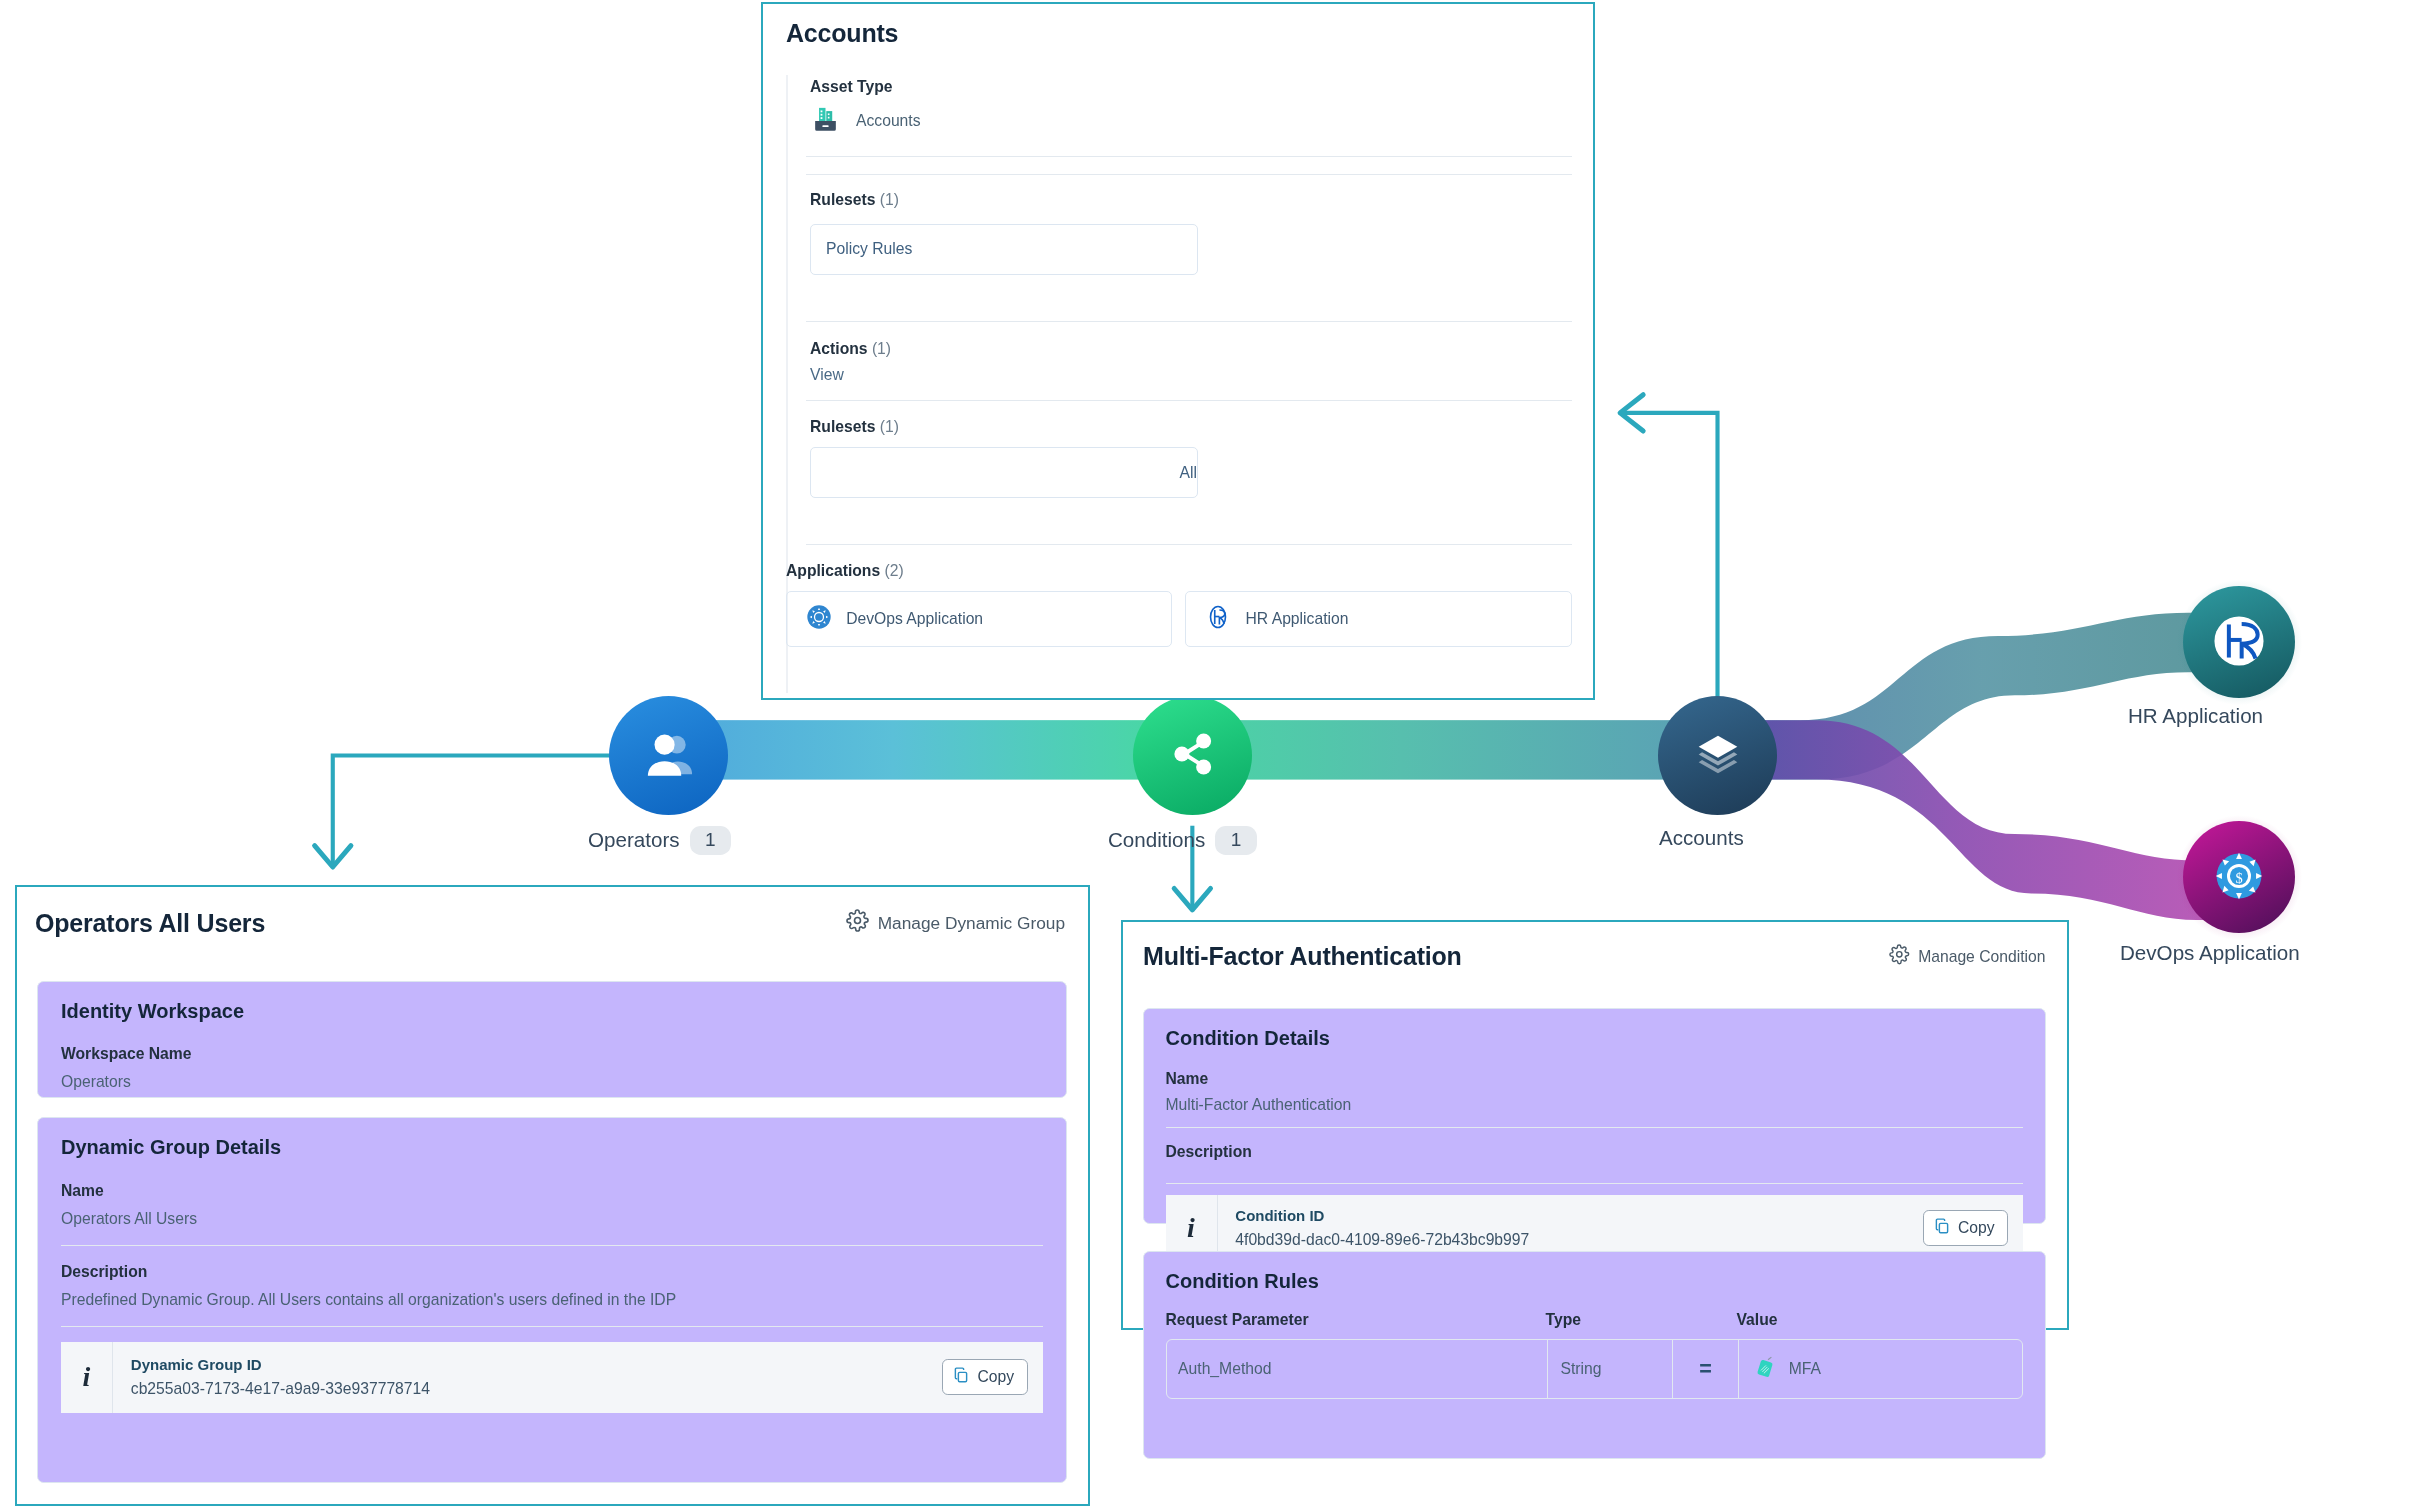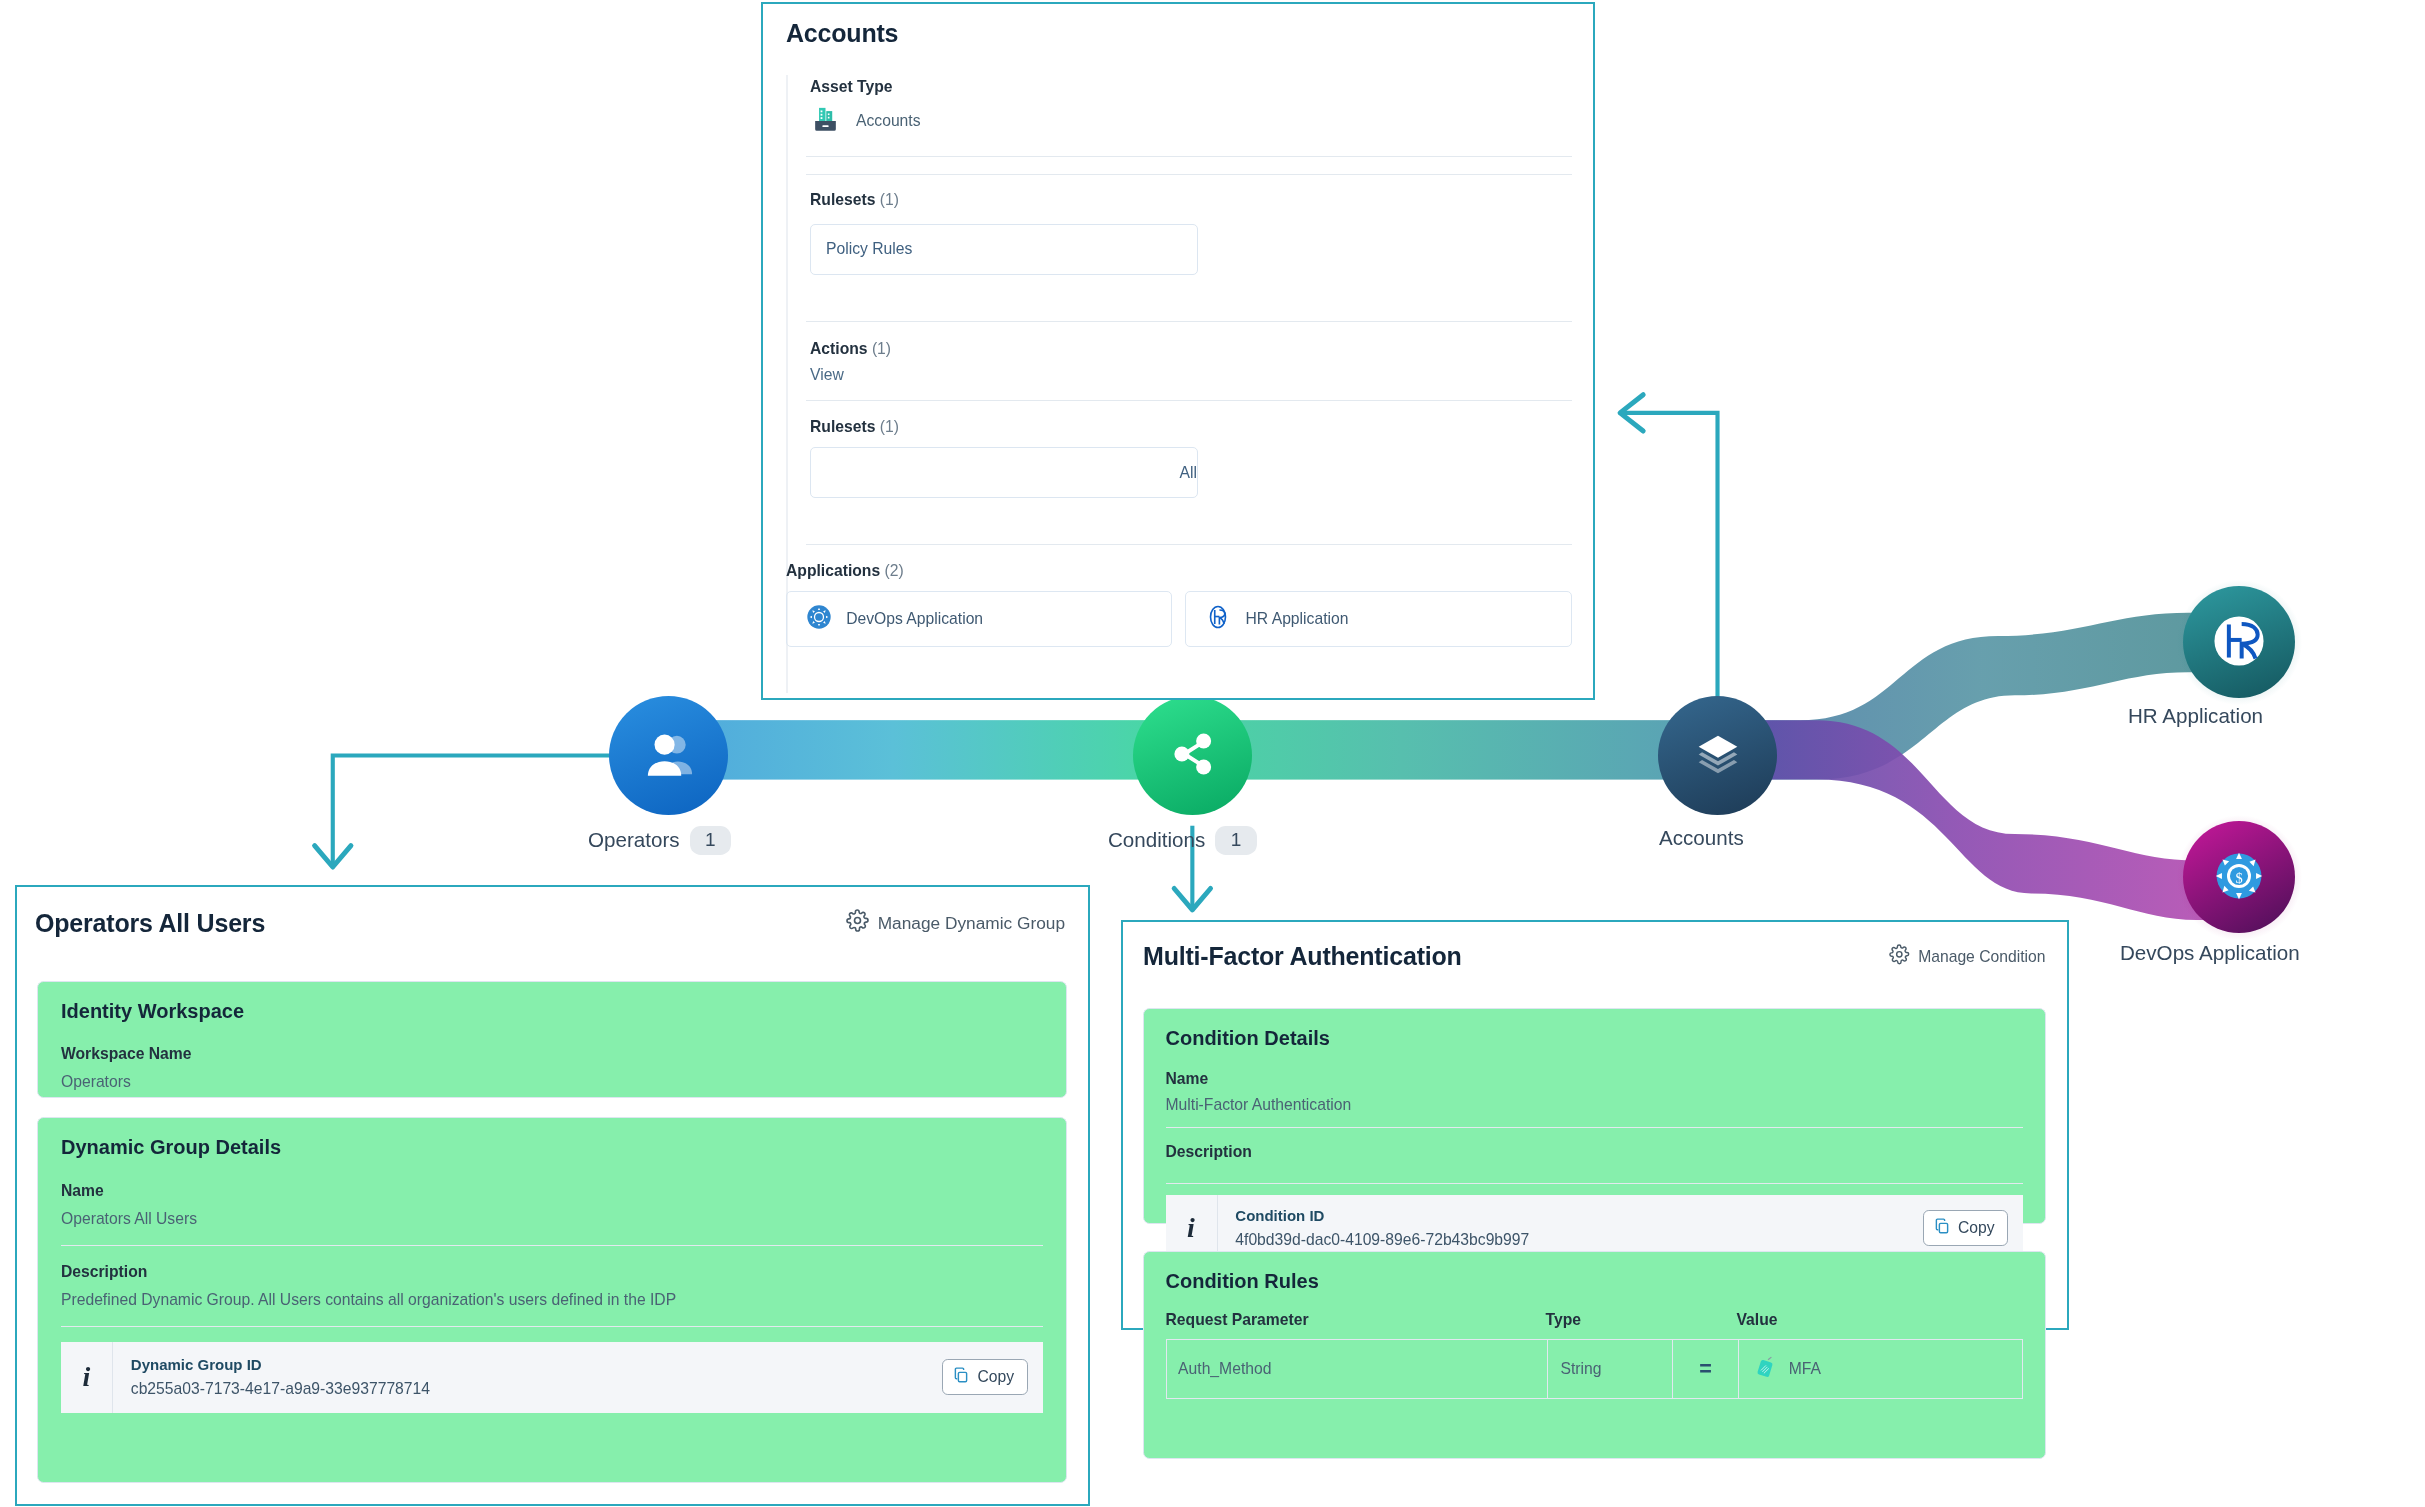--- a/index.html
+++ b/index.html
@@ -20,21 +20,21 @@
   }
   .card-head{display:flex;align-items:center;justify-content:space-between;}
   .manage-link{
     display:flex;align-items:center;gap:8.3px;color:#4a5a68;font-size:17.3px;
     cursor:pointer;white-space:nowrap;
   }
   .manage-link svg{flex:none;}
 
   
   .panel{
-    border:0.8px solid #dde6f0;border-radius:6.6px;background:#86efac;box-sizing:border-box;
+    border:0.8px solid #dde6f0;border-radius:6.6px;background:#c4b5fd;box-sizing:border-box;
   }
   .panel-title{font-size:20px;font-weight:bold;color:#14263a;}
   .fld-label{font-size:15.7px;font-weight:bold;color:#23313f;}
   .fld-value{font-size:15.7px;color:#4a6274;}
   .hr{height:0.8px;background:#e3e9ef;width:100%;}
 
   
   .idbar{
     background:#f4f6f9;display:flex;align-items:center;box-sizing:border-box;
   }
@@ -450,21 +450,21 @@
     <div class="panel" style="position:absolute;left:20px;top:329px;right:21.5px;height:208px;">
       <div class="panel-title" style="margin:18px 0 0 21.5px;">Condition Rules</div>
 
       <div style="display:flex;margin:18px 21.5px 0 21.5px;">
         <div class="fld-label" style="width:380px;">Request Parameter</div>
         <div class="fld-label" style="width:125px;">Type</div>
         <div class="fld-label" style="width:66px;"></div>
         <div class="fld-label">Value</div>
       </div>
 
-      <div style="display:flex;margin:10px 21.5px 0 21.5px;border:0.8px solid #e1e8f0;border-radius:0;height:58px;align-items:stretch;">
+      <div style="display:flex;margin:10px 21.5px 0 21.5px;border:0.8px solid #e1e8f0;border-radius:6px;height:58px;align-items:stretch;">
         <div style="width:380px;display:flex;align-items:center;padding-left:11.6px;font-size:15.7px;color:#4a6274;box-sizing:border-box;">Auth_Method</div>
         <div style="width:0.8px;background:#e1e8f0;"></div>
         <div style="width:125px;display:flex;align-items:center;padding-left:13.2px;font-size:15.7px;color:#4a6274;box-sizing:border-box;">String</div>
         <div style="width:0.8px;background:#e1e8f0;"></div>
         <div style="width:65px;display:flex;align-items:center;justify-content:center;font-size:21.5px;font-weight:bold;color:#2b5070;box-sizing:border-box;">=</div>
         <div style="width:0.8px;background:#e1e8f0;"></div>
         <div style="flex:1;display:flex;align-items:center;gap:11.6px;padding-left:13.2px;font-size:15.7px;color:#4a6274;box-sizing:border-box;">
           <span>
             <svg width="25" height="25" viewBox="0 0 24 24">
               <path d="M4.2 12.6 11.6 5.2a2 2 0 0 1 2.8 0l5.4 5.4a2 2 0 0 1 0 2.8l-7.4 7.4a2 2 0 0 1-2.8 0l-5.4-5.4a2 2 0 0 1 0-2.8z" transform="rotate(-28 12 12)" fill="#2fd4c0"></path>

